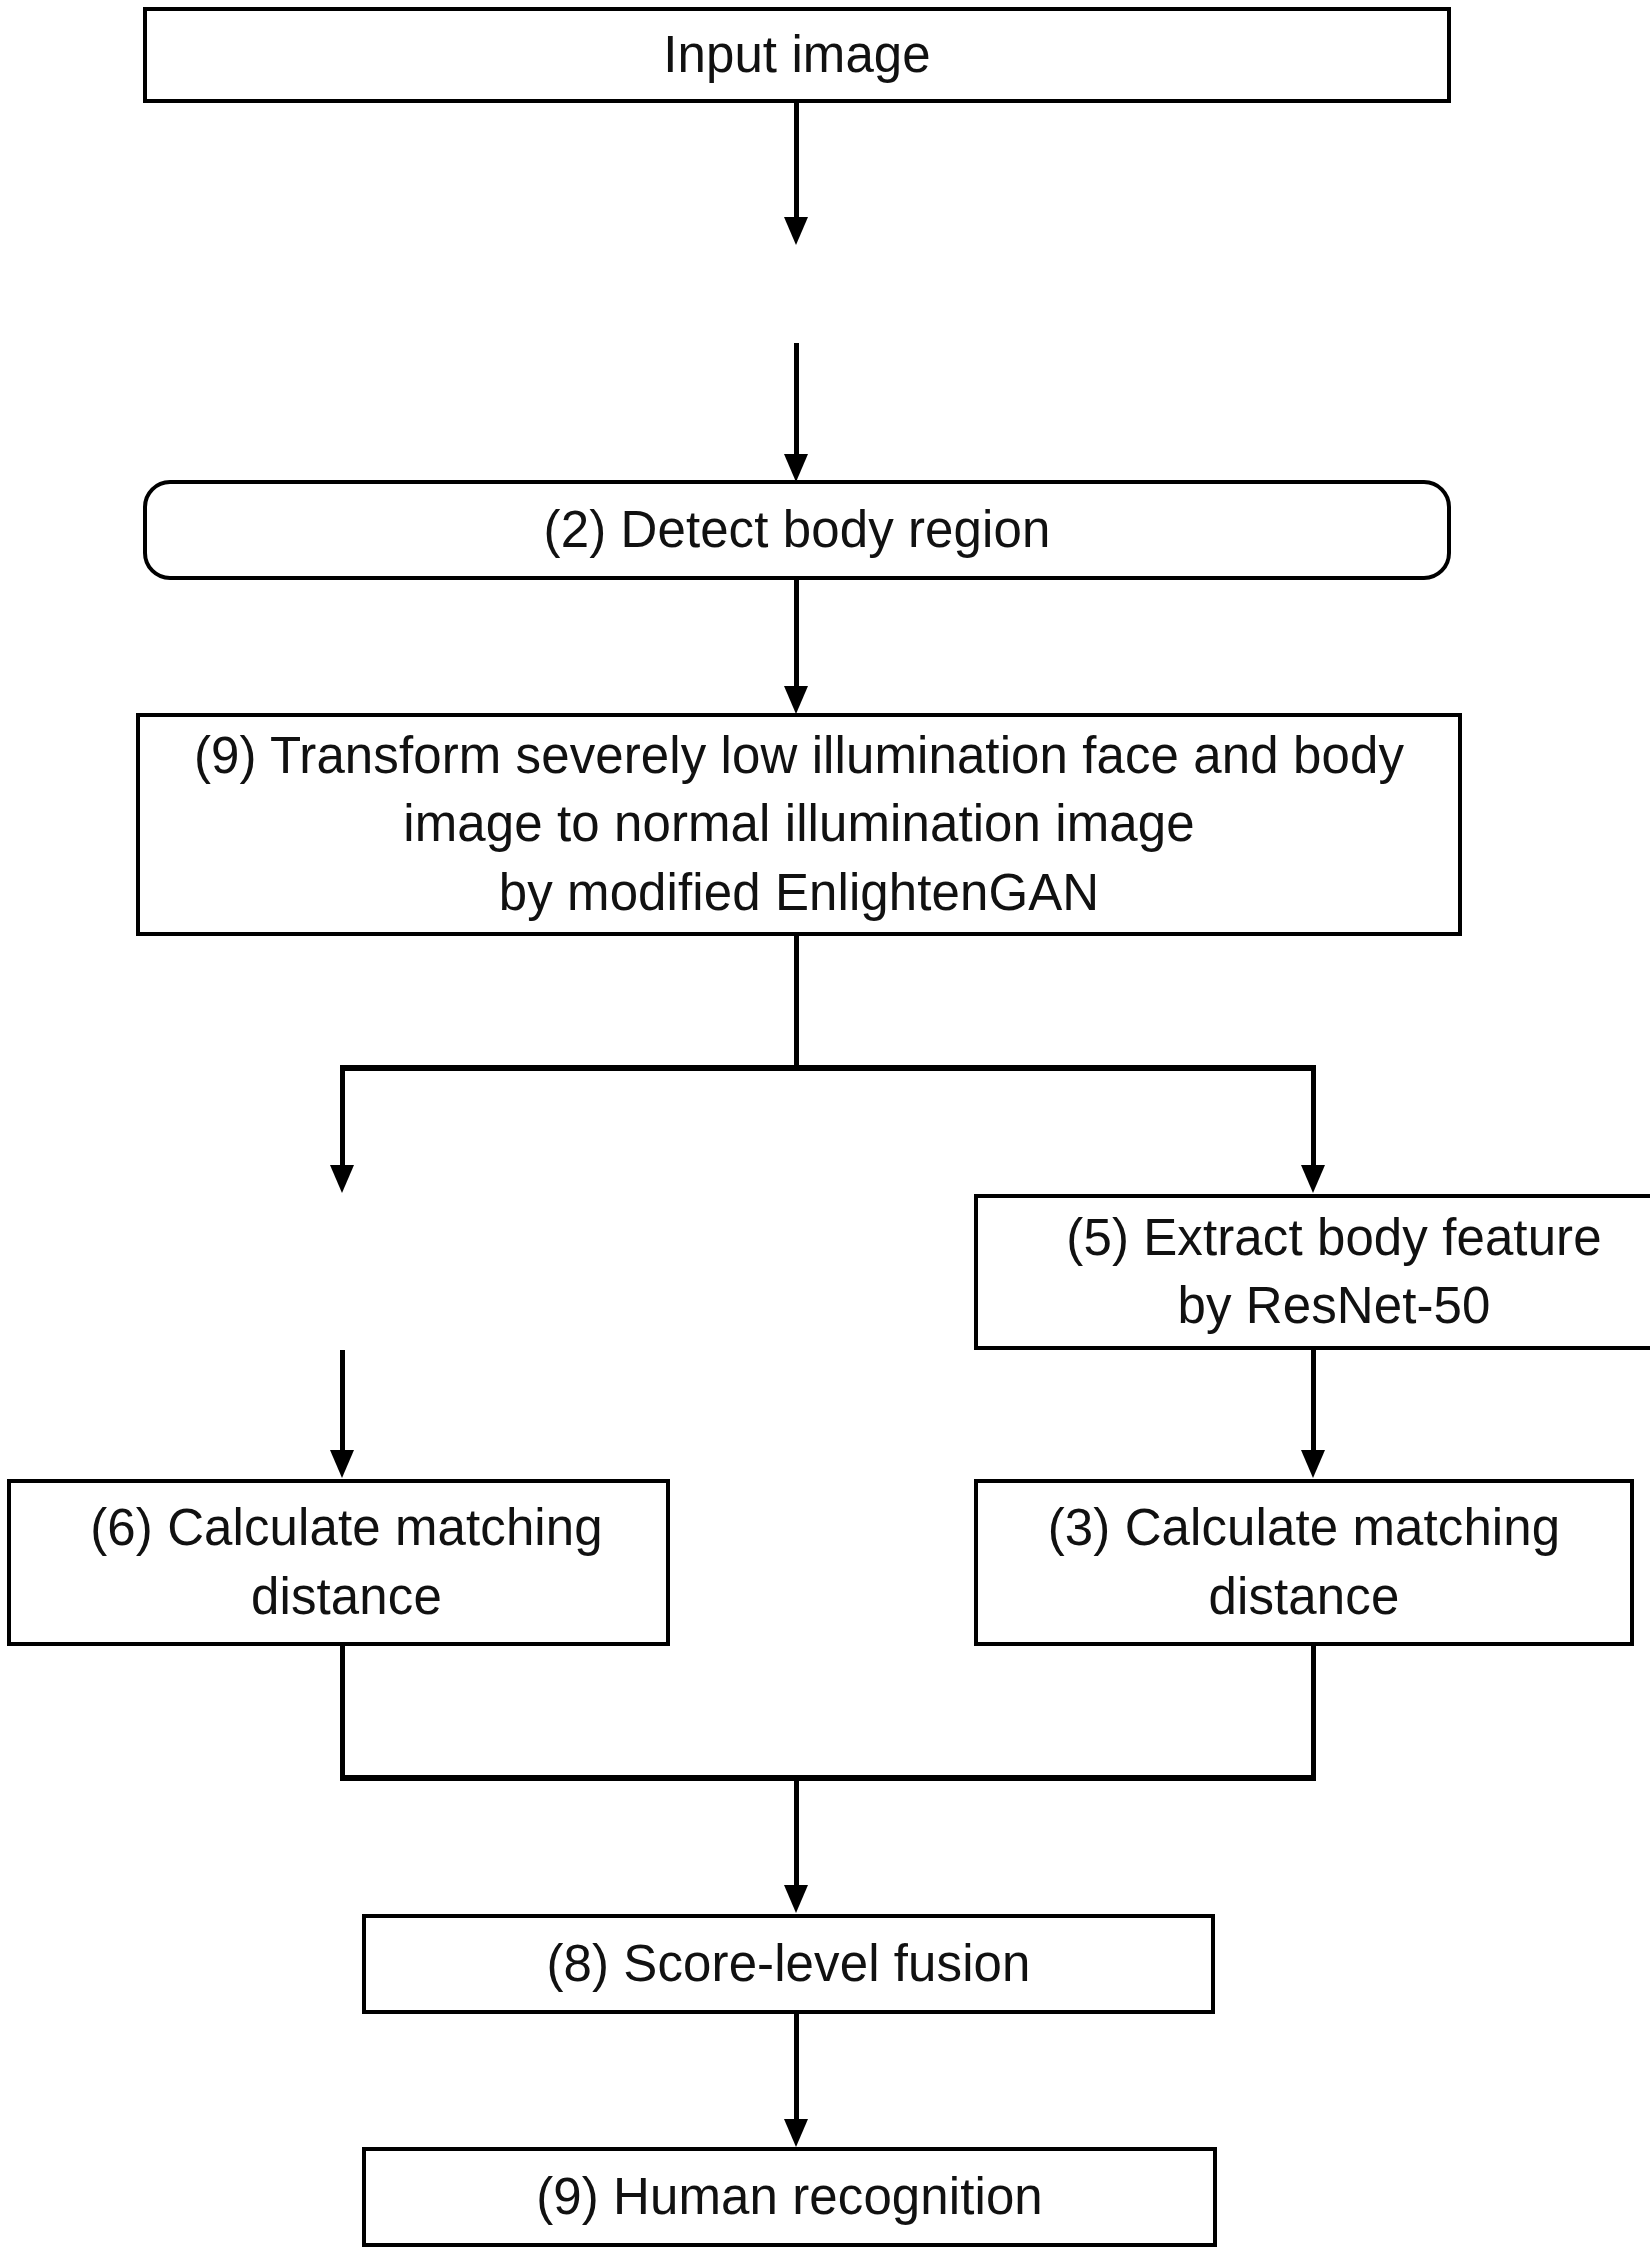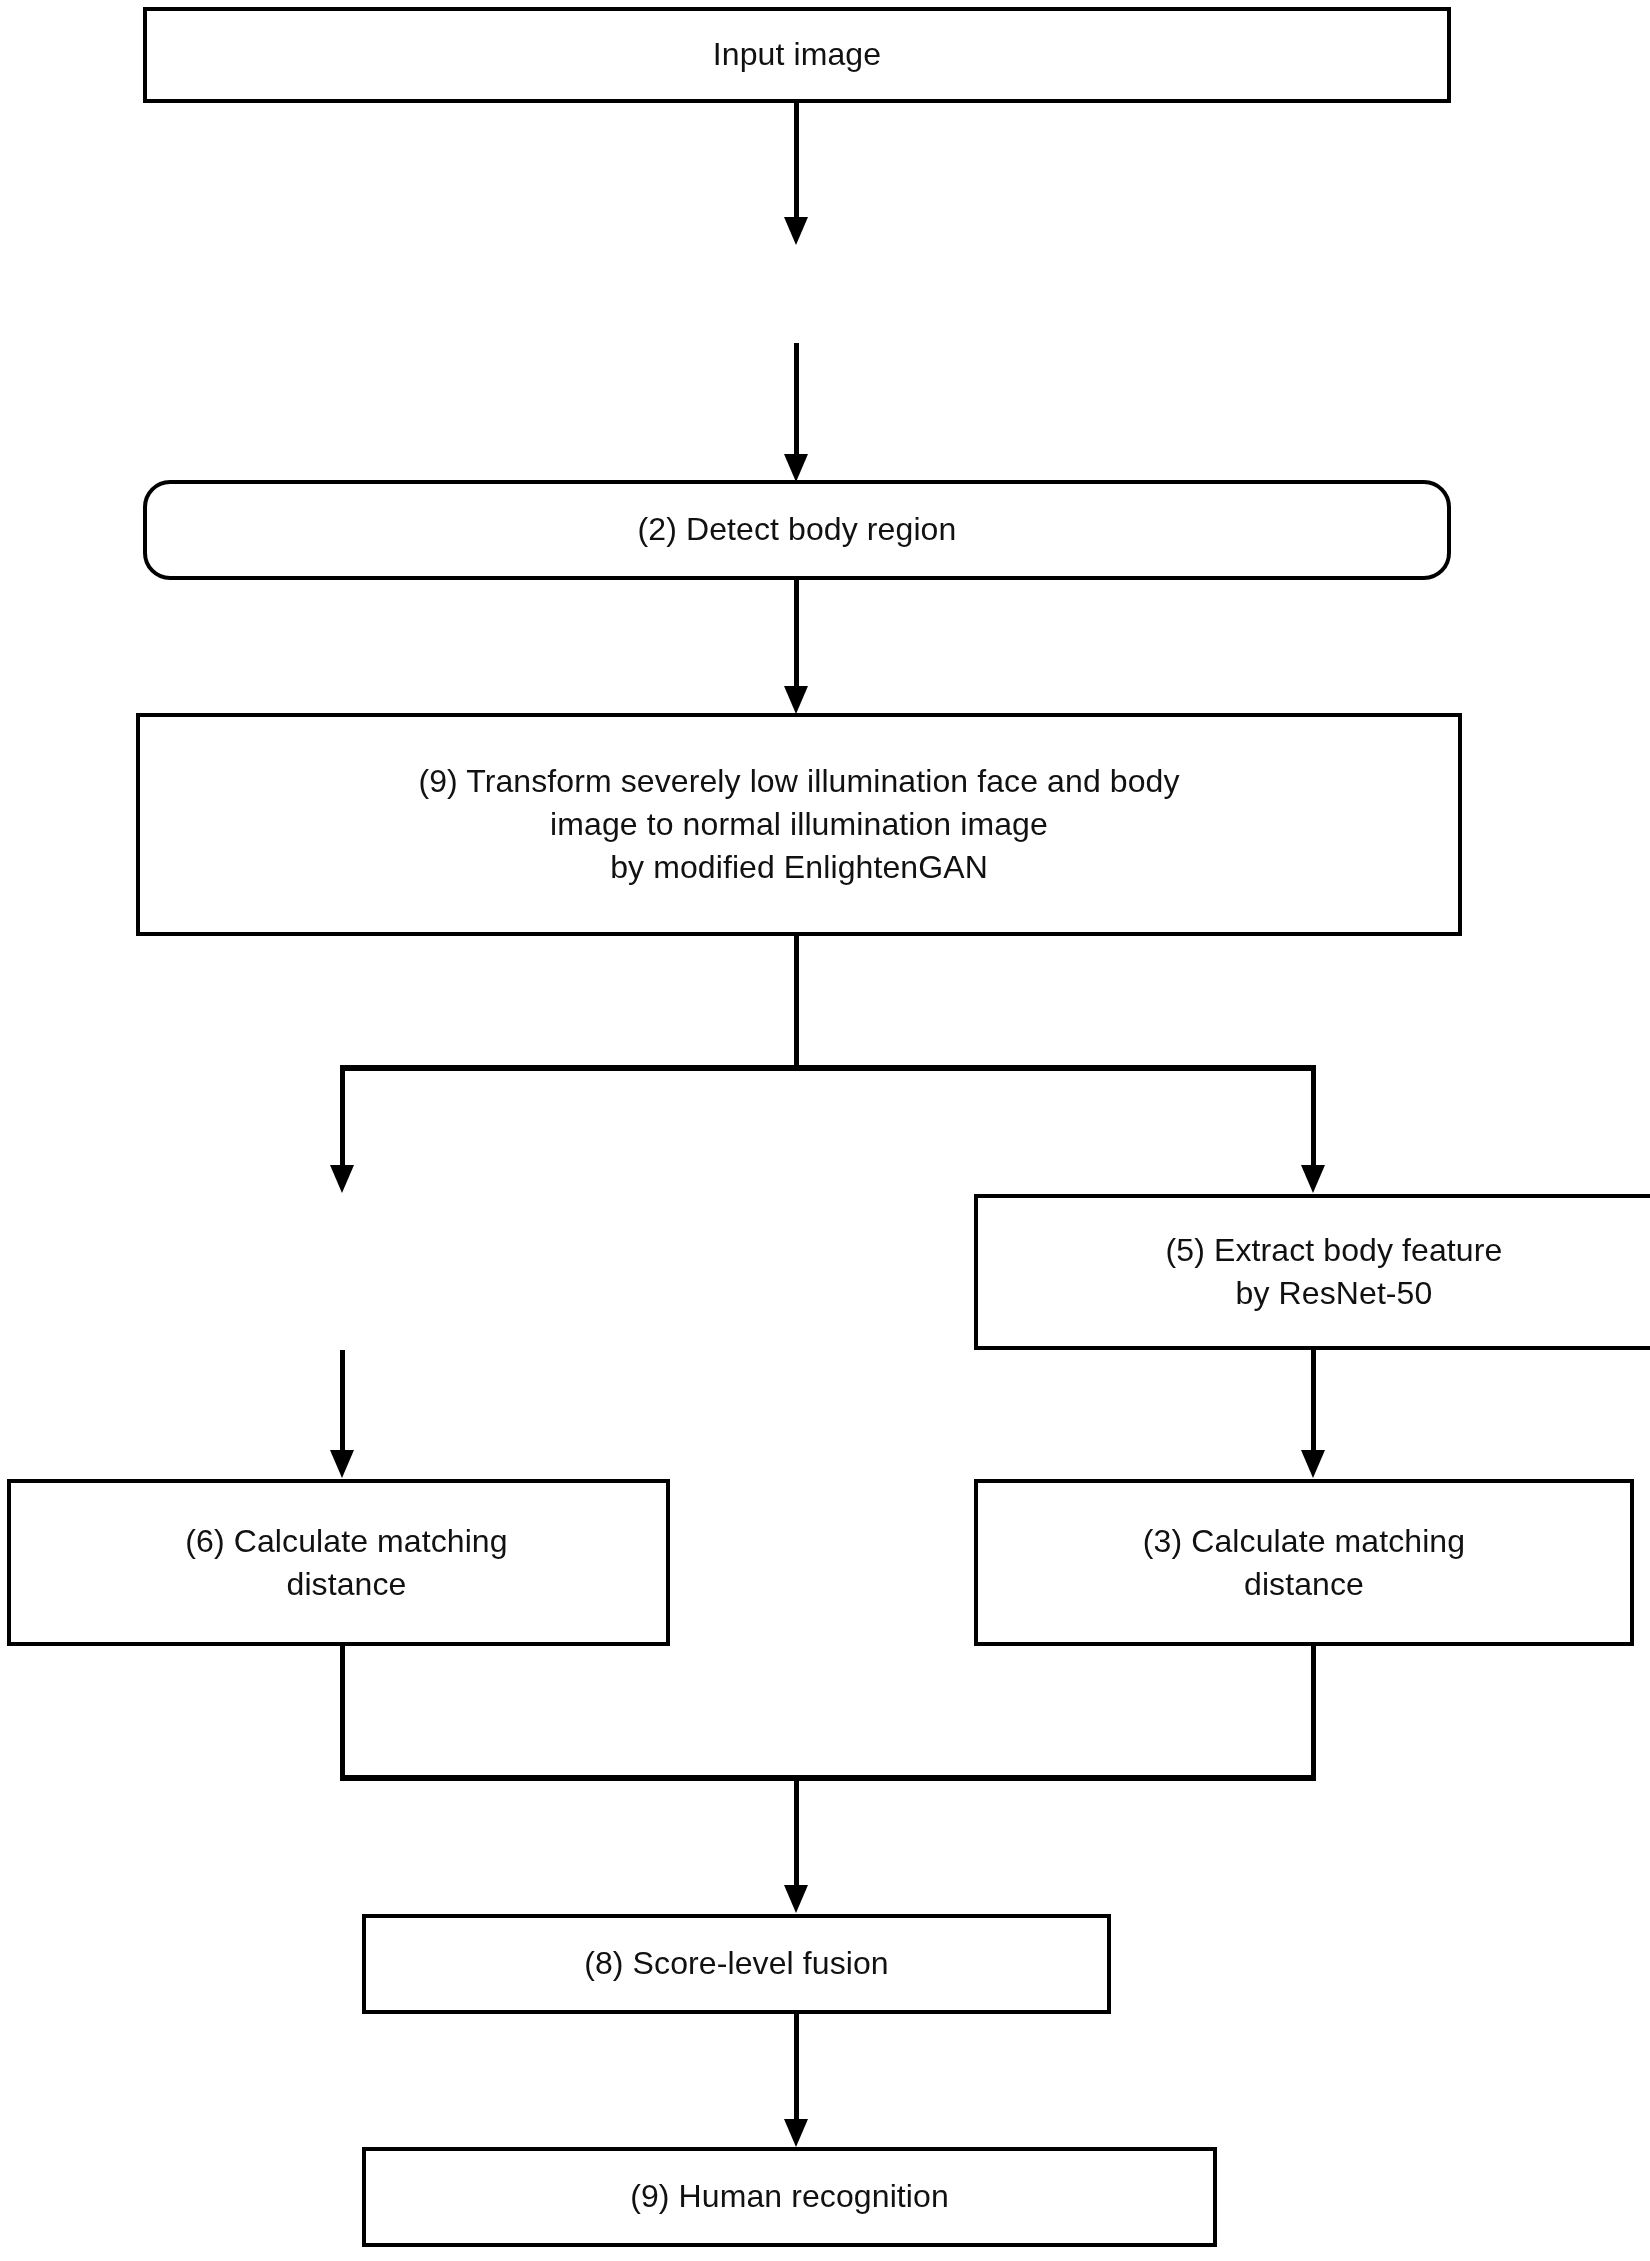--- a/index.html
+++ b/index.html
@@ -25,21 +25,21 @@
     border: 4.9px solid #000000;
     display: flex;
     align-items: center;
     justify-content: center;
     text-align: center;
   }
   .node .label {
     display: block;
     width: 100%;
     color: #111111;
-    font-size: 32px;
+    font-size: 51px;
     line-height: 1.30;
     letter-spacing: 0.1px;
     white-space: pre-line;
     padding: 0 9.7px;
     box-sizing: border-box;
   }
   .node.multiline .label {
     line-height: 1.34;
   }
   
@@ -91,21 +91,21 @@
   <div class="node multiline" style="left:7px; top:1479px; width:663px; height:167px;padding-left:16px;">
     <span class="label">(6) Calculate matching
 distance</span>
   </div>
 
   <div class="node multiline" style="left:974px; top:1479px; width:660px; height:167px;">
     <span class="label">(3) Calculate matching
 distance</span>
   </div>
 
-  <div class="node" style="left:362px; top:1914px; width:749px; height:100px;">
+  <div class="node" style="left:362px; top:1914px; width:853px; height:100px;">
     <span class="label">(8) Score-level fusion</span>
   </div>
 
   <div class="node" style="left:362px; top:2147px; width:855px; height:100px;">
     <span class="label">(9) Human recognition</span>
   </div>
 
   <div class="vline" style="left:794px; top:103px; height:117px;"></div>
   <div class="arrowhead" style="left:784px; top:217px;"></div>
 

